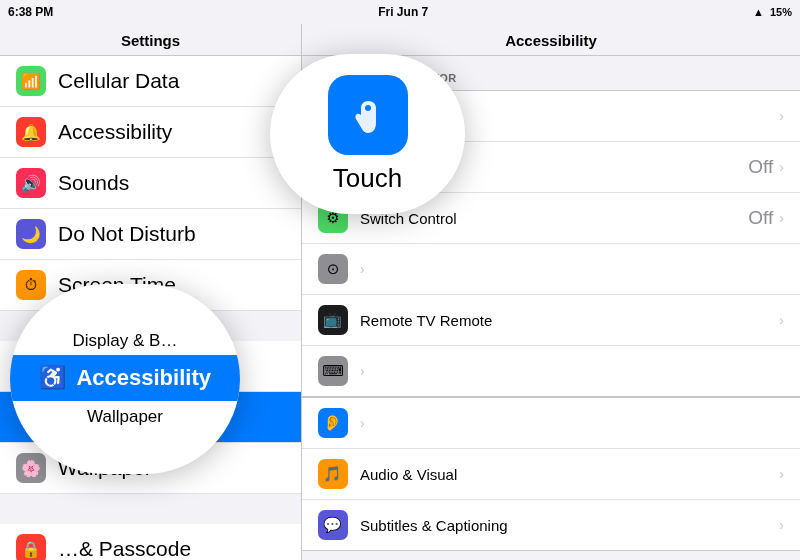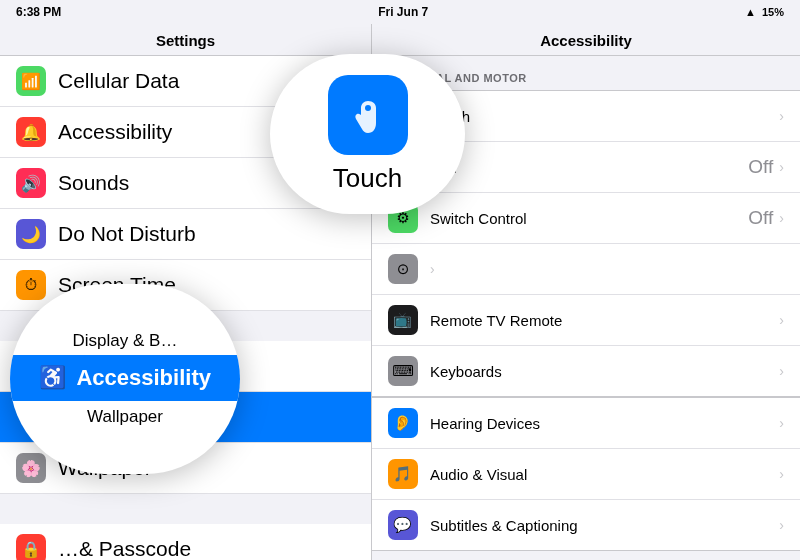--- a/index.html
+++ b/index.html
@@ -12,21 +12,21 @@
       display: flex;
       flex-direction: column;
     }
 
     
     .status-bar {
       background: #f2f2f7;
       display: flex;
       justify-content: space-between;
       align-items: center;
-      padding: 4px 16px;
+      padding: 4px 8px;
       font-size: 12px;
       font-weight: 600;
       height: 24px;
       flex-shrink: 0;
     }
     .status-right {
       display: flex;
       align-items: center;
       gap: 6px;
       font-size: 11px;
@@ -34,21 +34,21 @@
 
     
     .main {
       display: flex;
       flex: 1;
       overflow: hidden;
     }
 
     
     .sidebar {
-      width: 372px;
+      width: 302px;
       background: #f2f2f7;
       border-right: 1px solid #c8c8cc;
       display: flex;
       flex-direction: column;
       flex-shrink: 0;
       overflow: hidden;
     }
     .sidebar-header {
       text-align: center;
       padding: 8px 0 6px;
@@ -339,29 +339,27 @@
           <div class="right-item-icon" style="background:#8e8e93;">⊙</div>
           <span class="chevron">›</span>
         </div>
         <div class="right-item">
           <div class="right-item-icon" style="background:#1c1c1e;">📺</div>
           <span class="right-item-label">Remote TV Remote</span>
           <span class="chevron">›</span>
         </div>
         <div class="right-item">
           <div class="right-item-icon" style="background:#8e8e93;">⌨</div>
-          <span class="right-item-label">Keyboards</span>
           <span class="chevron">›</span>
         </div>
       </div>
 
       <div class="right-list">
         <div class="right-item">
           <div class="right-item-icon" style="background:#007aff;">👂</div>
-          <span class="right-item-label">Hearing Devices</span>
           <span class="chevron">›</span>
         </div>
         <div class="right-item">
           <div class="right-item-icon" style="background:#ff9500;">🎵</div>
           <span class="right-item-label">Audio &amp; Visual</span>
           <span class="chevron">›</span>
         </div>
         <div class="right-item">
           <div class="right-item-icon" style="background:#5856d6;">💬</div>
           <span class="right-item-label">Subtitles &amp; Captioning</span>

